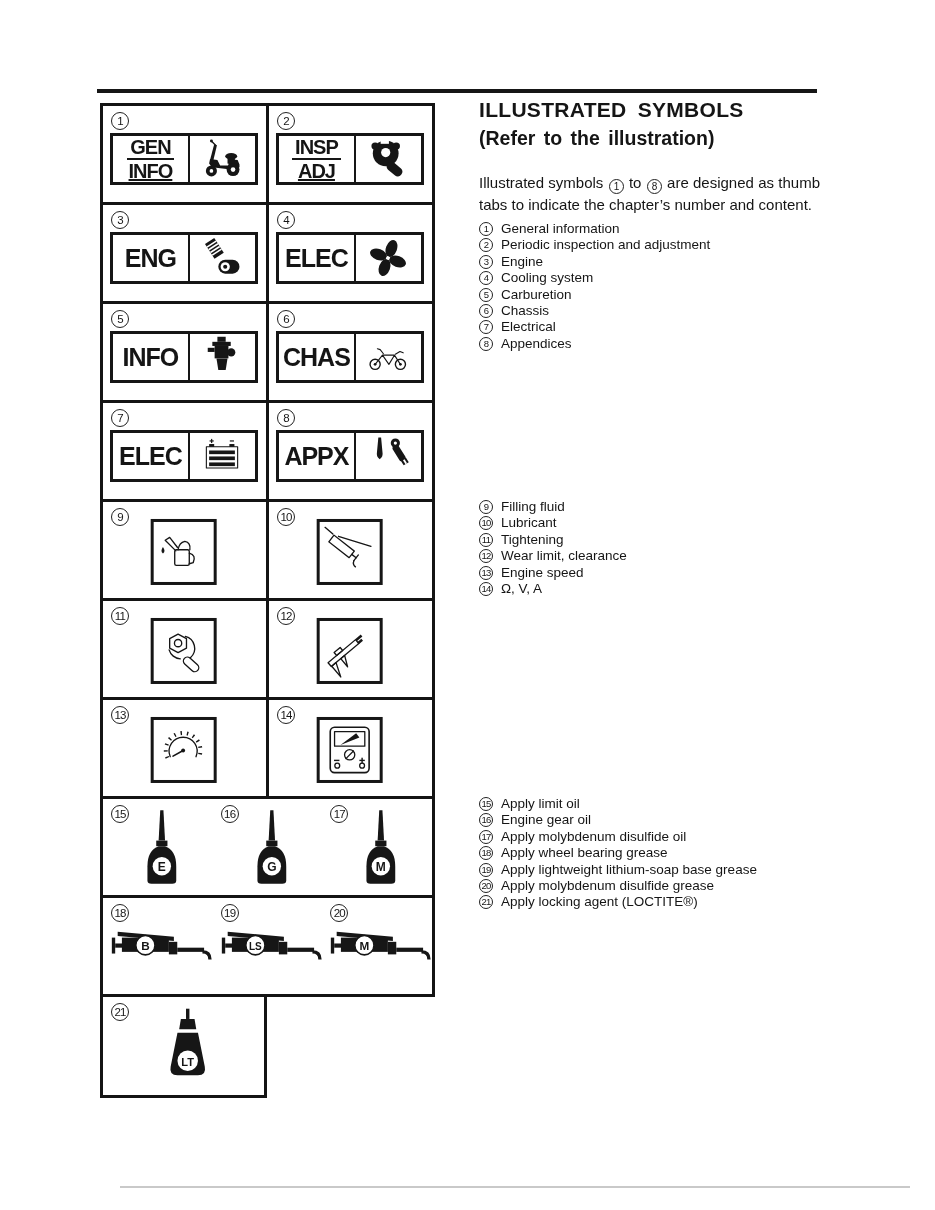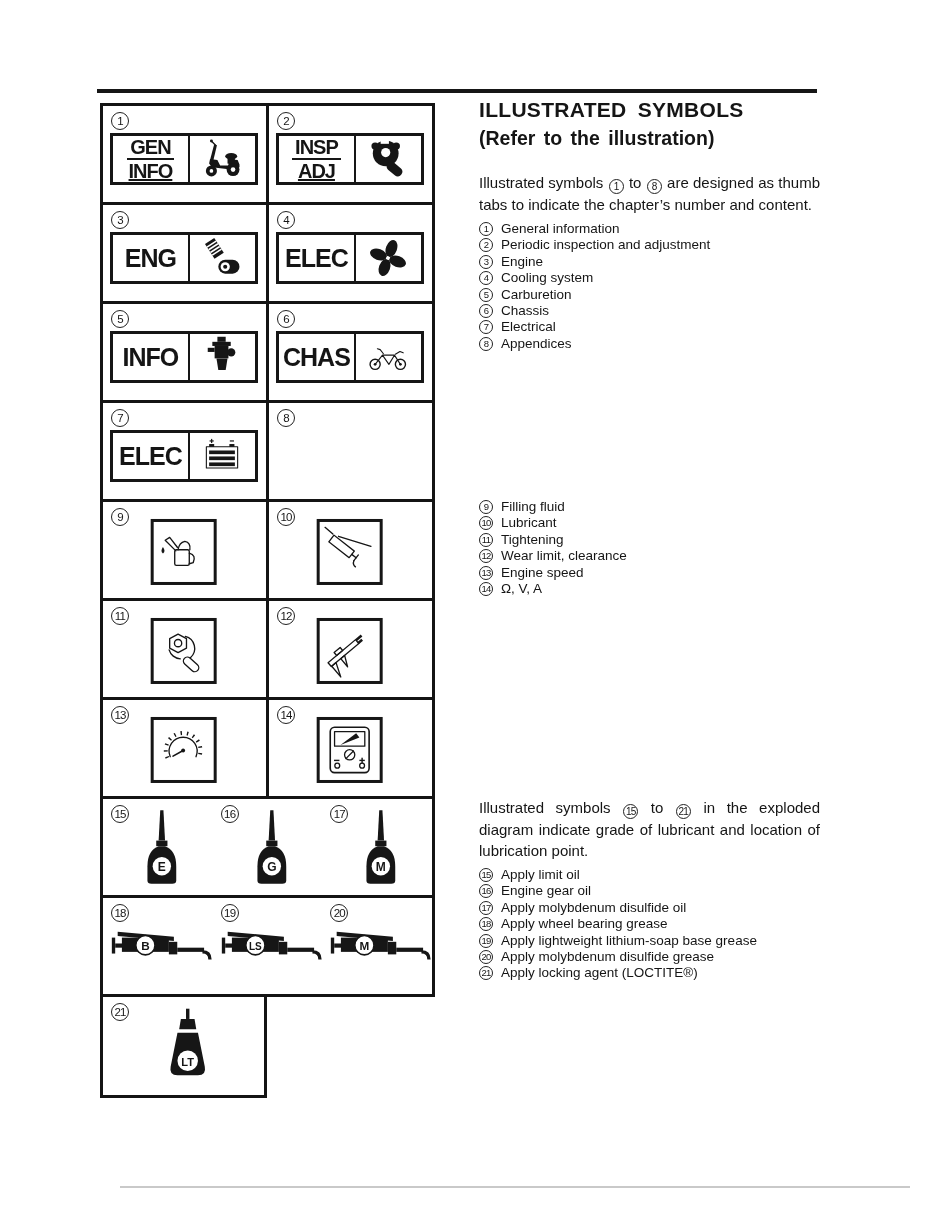--- a/index.html
+++ b/index.html
@@ -204,20 +204,35 @@
               <rect class="f" x="67" y="16" width="9" height="2.6"></rect>
               <rect class="f" x="22" y="38" width="56" height="8"></rect>
               <rect class="f" x="22" y="51" width="56" height="8"></rect>
               <rect class="f" x="22" y="64" width="56" height="8"></rect>
             </svg>
           </div>
         </div>
       </div>
       <div class="g-cell">
         <span class="circle cnum">8</span>
+        <div class="badge">
+          <div class="badge-text">
+              <span class="t-one">APPX</span>
+            </div>
+          <div class="badge-icon">
+            <svg class="sv" width="48" height="46" viewBox="0 0 100 100">
+              <path class="f" d="M29,10 l6,0 3,32 q2,10 -6,15 q-8,-5 -6,-15 z"></path>
+              <circle class="f" cx="66" cy="22" r="10"></circle>
+                <circle cx="66" cy="22" r="3.5" fill="#fff"></circle>
+              <rect class="f" x="58" y="28" width="15" height="36" rx="4" transform="rotate(-32 65 30)"></rect>
+              <rect class="f" x="80" y="56" width="13" height="12" transform="rotate(-32 86 62)"></rect>
+              <rect x="84.5" y="58" width="4" height="10" fill="#fff" transform="rotate(-32 86 62)"></rect>
+            </svg>
+          </div>
+        </div>
       </div>
     </div>
 
     <div class="g-row">
       <div class="g-cell first">
         <span class="circle cnum">9</span>
         <div class="icon-box">
           <svg class="sv" width="56" height="56" viewBox="0 0 100 100">
             <rect class="s2" x="34" y="46" width="26" height="28" rx="3"></rect>
             <path class="s2" d="M36,48 L17,29 L25,24 L39,42"></path>
@@ -481,21 +496,20 @@
           <span>Engine speed</span>
         </div>
       <div class="li">
           <span class="circ">14</span>
           <span>Ω, V, A</span>
         </div>
     </div>
   </div>
 
   <div class="sec sec3">
-    <p class="para"><span>Illustrated symbols</span> <span class="circ">15</span> <span>to</span> <span class="circ">21</span> <span>in the exploded diagram indicate grade of lubricant and location of lubrication point.</span></p>
     <div class="items">
       <div class="li">
           <span class="circ">15</span>
           <span>Apply limit oil</span>
         </div>
       <div class="li">
           <span class="circ">16</span>
           <span>Engine gear oil</span>
         </div>
       <div class="li">

